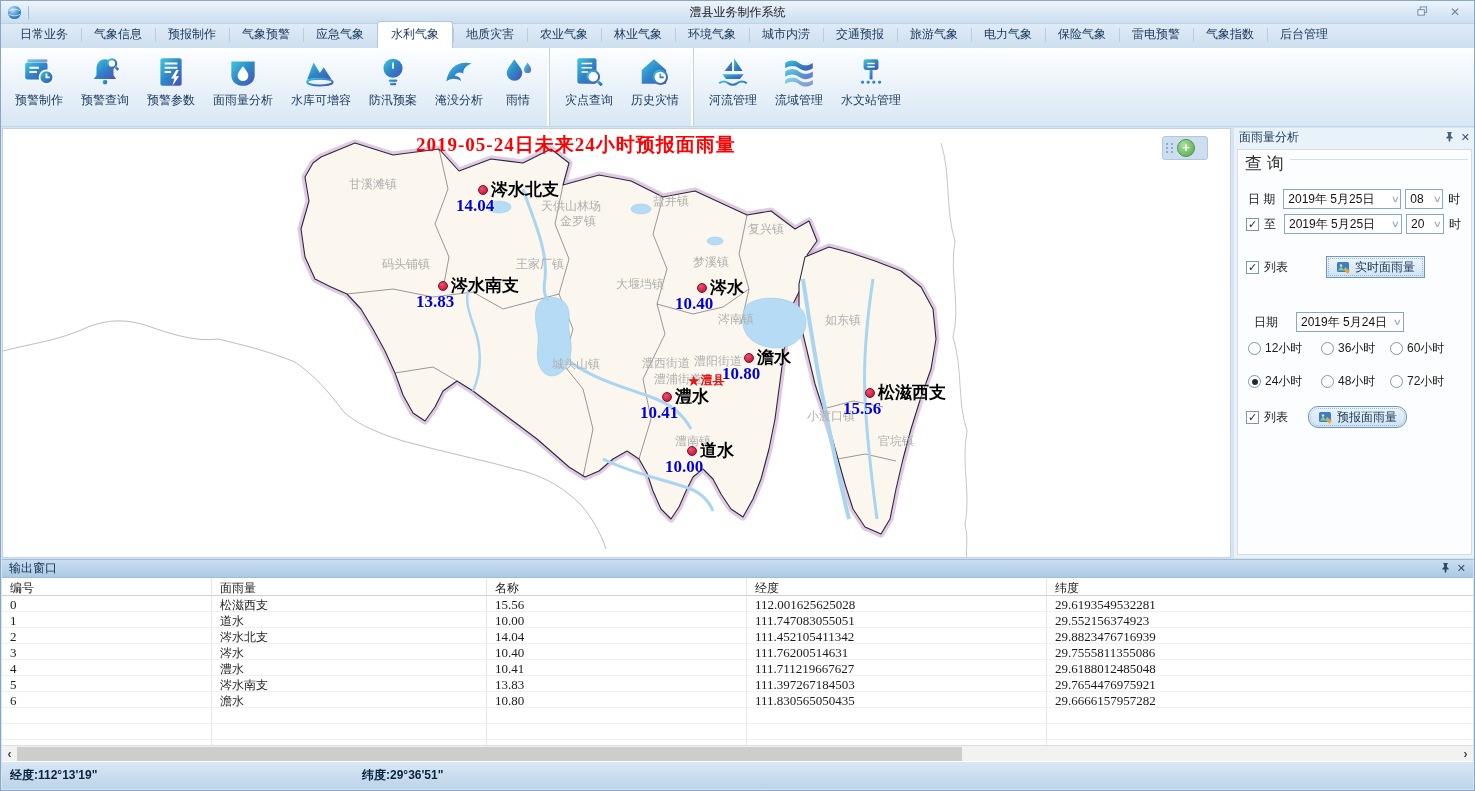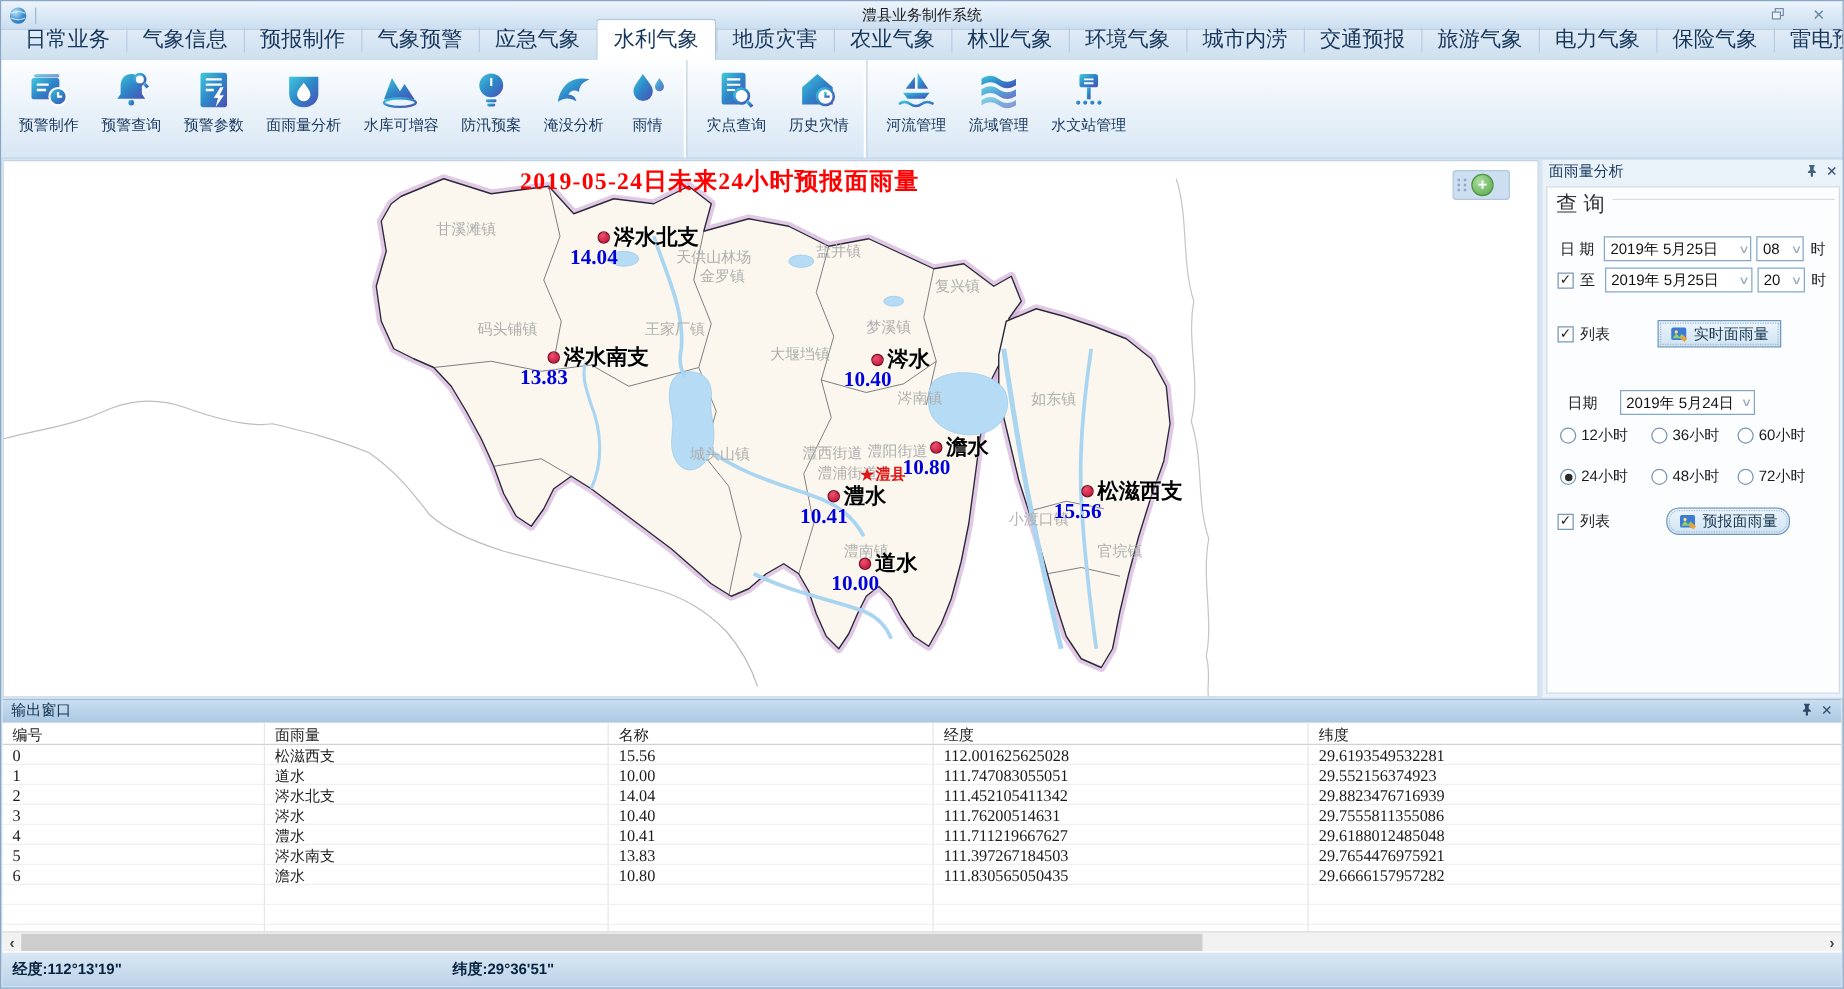--- a/index.html
+++ b/index.html
@@ -13,21 +13,21 @@
   .app-icon{width:15px;height:15px;display:inline-block;}
   .tb-sep{width:1px;height:13px;background:#9FB8CE;margin:0 6px;}
   .win-title{position:absolute;left:0;right:0;text-align:center;font-size:12px;color:#1B1B1B;}
   .win-controls{margin-left:auto;display:flex;align-items:center;gap:22px;z-index:2;padding-right:8px;}
   .wc{color:#6E87A3;font-size:12px;font-weight:bold;line-height:12px;cursor:default;}
   .wc-min{width:9px;height:2px;background:#6E87A3;margin-top:6px;}
 
   
   .menubar{height:24px;background:linear-gradient(#E0EBF6,#CDDFEF);display:flex;align-items:flex-end;
            padding-left:6px;}
-  .tab{padding:4px 13px 5px;font-size:17px;color:#16365C;position:relative;white-space:nowrap;}
+  .tab{padding:4px 13px 5px;font-size:12px;color:#16365C;position:relative;white-space:nowrap;}
   .tab:not(:first-child)::before{content:"";position:absolute;left:0;top:6px;bottom:6px;width:1px;background:#B9CDE2;}
   .tab.active{background:#FFFFFF;border:1px solid #AEC7DD;border-bottom:none;border-radius:3px 3px 0 0;}
   .tab.active::before{display:none;}
 
   
   .toolbar{height:79px;background:linear-gradient(#FDFEFF,#E8F1F9 55%,#D8E7F4);display:flex;
            border-bottom:1px solid #C3D6E8;padding-left:2px;}
   .tgroup{display:flex;padding:0 3px;}
   .tgroup + .tgroup{border-left:1px solid #C2D4E4;box-shadow:-2px 0 0 #FFFFFF;margin-left:2px;padding-left:6px;}
   .titem{display:flex;flex-direction:column;align-items:center;padding:7px 9px 4px;gap:3px;cursor:default;}
@@ -599,21 +599,21 @@
           </label>
           <label class="radio-opt">
             <span class="rad"></span>
             <span>72小时</span>
           </label>
         </div>
 
       <div class="p-row" style="top:256px;">
         <span class="chk" style="margin-left:8px;">✓</span>
         <span style="margin-left:5px;">列表</span>
-        <span class="btn-blue" style="margin-left:45px;border-radius:10px;">
+        <span class="btn-blue" style="margin-left:20px;border-radius:10px;">
           <svg viewBox="0 0 14 14" width="14" height="14">
               <rect x="1" y="2" width="12" height="10" rx="1.5" fill="#3B7BD4"></rect>
               <path d="M2 10.5l3-4 2.5 3 2-2.5 2.5 3.5z" fill="#8FD06A"></path>
               <circle cx="5" cy="5.5" r="1.3" fill="#FFE26B"></circle>
               <rect x="9" y="9" width="4.5" height="3.5" fill="#E8A33D" transform="rotate(40 11 10.5)"></rect>
             </svg>
           <span>预报面雨量</span>
         </span>
       </div>
     </div>

